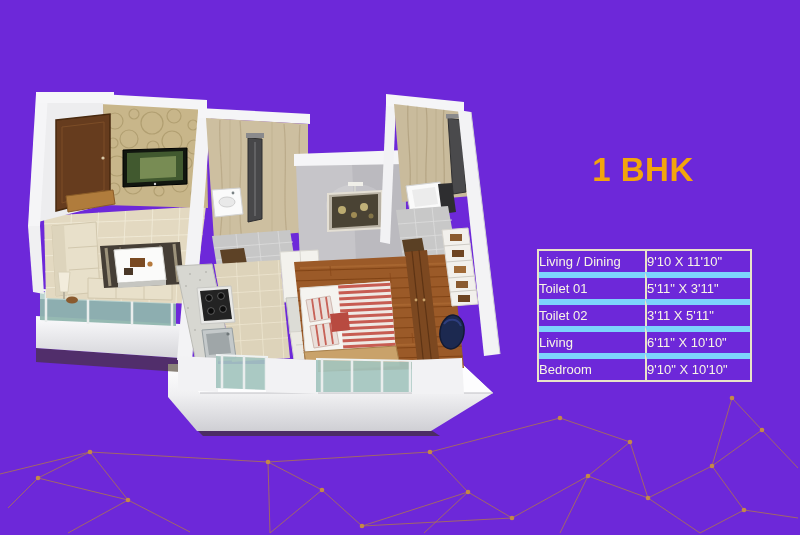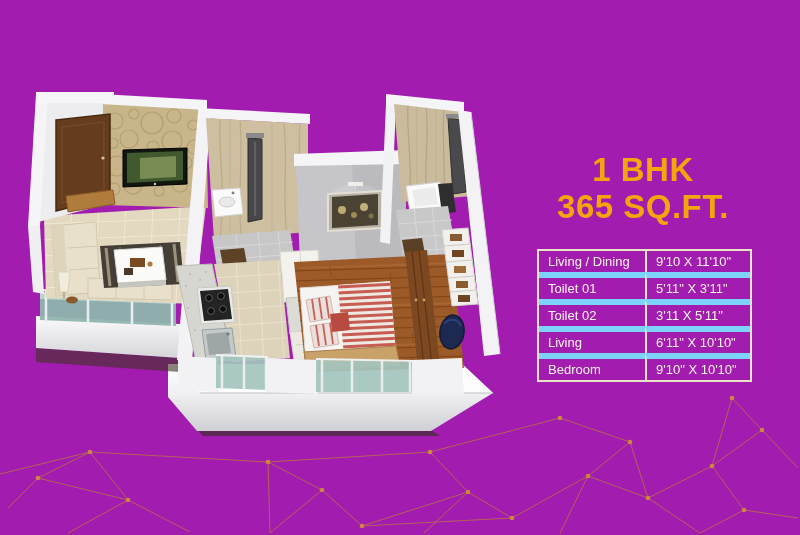--- a/index.html
+++ b/index.html
@@ -1,34 +1,34 @@
 <!DOCTYPE html>
 <html><head>
 <meta charset="utf-8">
 <style>
   html,body{margin:0;padding:0;background:#555;}
   .canvas{
     position:relative;width:800px;height:535px;overflow:hidden;
-    background:#a21caf;
+    background:#6d28d9;
     font-family:"Liberation Sans", sans-serif;
   }
   .plan-svg{position:absolute;left:0;top:0;}
   .title-block{
     position:absolute;left:532px;top:151px;width:222px;
     text-align:center;font-weight:bold;font-size:33px;line-height:37px;
     letter-spacing:.5px;color:#F2A50C;white-space:nowrap;
   }
   .dim-table{
     position:absolute;left:537px;top:249px;width:211px;
     display:grid;grid-template-columns:106px 1fr;
     border:2px solid #E9E3C8;
   }
   .dim-cell{
     height:21px;line-height:21px;font-size:13px;color:#F8F5E6;
-    padding-left:9px;white-space:nowrap;overflow:hidden;
+    white-space:nowrap;overflow:hidden;
   }
   .dim-cell.size{border-left:2px solid #E9E3C8;}
   .dim-cell.rt{border-top:6px solid #7dd3fc;}
 </style>
 </head>
 <body>
 
 <div class="canvas">
 
   <svg class="plan-svg" width="800" height="535" viewBox="0 0 800 535">
@@ -455,21 +455,20 @@
           <line x1="382" y1="361" x2="382" y2="392" stroke="#e9eded" stroke-width="2.5"></line>
           <line x1="410" y1="361" x2="410" y2="392" stroke="#e9eded" stroke-width="2.5"></line>
         </g>
         <polygon points="412,360 462,358 464,394 412,394" fill="#f2f2f4"></polygon>
       </g>
     </g>
   </svg>
 
   <div class="title-block">
     <div>1 BHK</div>
-    <div>365 SQ.FT.</div>
   </div>
 
   <div class="dim-table">
     <div class="dim-cell room">Living / Dining</div>
     <div class="dim-cell size">9'10 X 11'10"</div>
     <div class="dim-cell room rt">Toilet 01</div>
     <div class="dim-cell size rt">5'11" X 3'11"</div>
     <div class="dim-cell room rt">Toilet 02</div>
     <div class="dim-cell size rt">3'11 X 5'11"</div>
     <div class="dim-cell room rt">Living</div>

